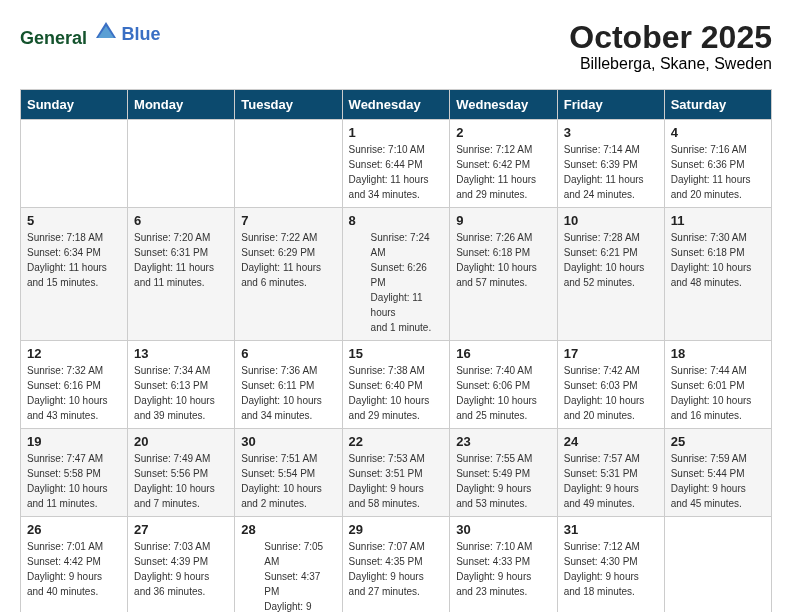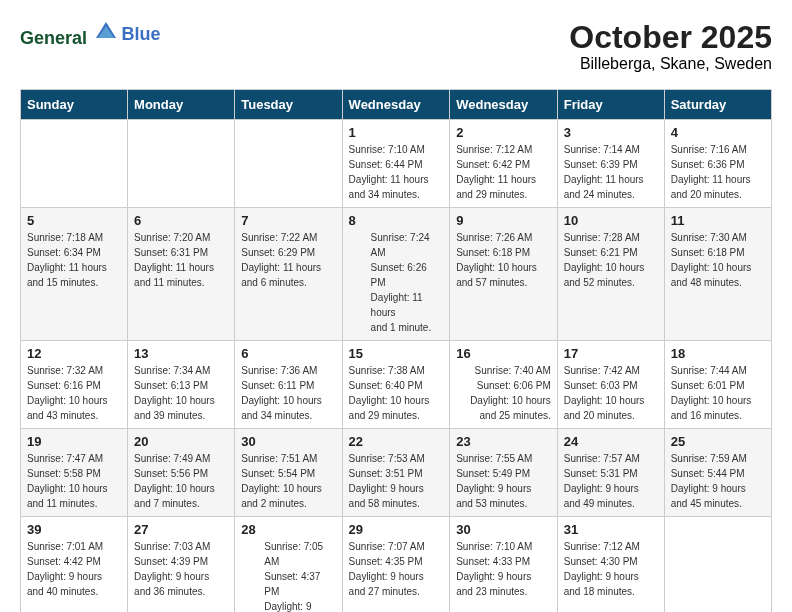--- a/index.html
+++ b/index.html
@@ -235,21 +235,21 @@
         </td>
         <td>
           <div class="day-number">15</div>
           <div class="day-info" style="white-space: pre-line;">Sunrise: 7:38 AM
 Sunset: 6:40 PM
 Daylight: 10 hours
 and 29 minutes.</div>
         </td>
         <td>
           <div class="day-number">16</div>
-          <div class="day-info" style="white-space: pre-line; text-align: right;">Sunrise: 7:40 AM
+          <div class="day-info" style="white-space: pre-line;">Sunrise: 7:40 AM
 Sunset: 6:06 PM
 Daylight: 10 hours
 and 25 minutes.</div>
         </td>
         <td>
           <div class="day-number">17</div>
           <div class="day-info" style="white-space: pre-line;">Sunrise: 7:42 AM
 Sunset: 6:03 PM
 Daylight: 10 hours
 and 20 minutes.</div>
@@ -308,21 +308,21 @@
         <td>
           <div class="day-number">25</div>
           <div class="day-info" style="white-space: pre-line;">Sunrise: 7:59 AM
 Sunset: 5:44 PM
 Daylight: 9 hours
 and 45 minutes.</div>
         </td>
       </tr>
       <tr>
         <td>
-          <div class="day-number">39</div>
+          <div class="day-number">26</div>
           <div class="day-info" style="white-space: pre-line;">Sunrise: 7:01 AM
 Sunset: 4:42 PM
 Daylight: 9 hours
 and 40 minutes.</div>
         </td>
         <td>
           <div class="day-number">27</div>
           <div class="day-info" style="white-space: pre-line;">Sunrise: 7:03 AM
 Sunset: 4:39 PM
 Daylight: 9 hours

